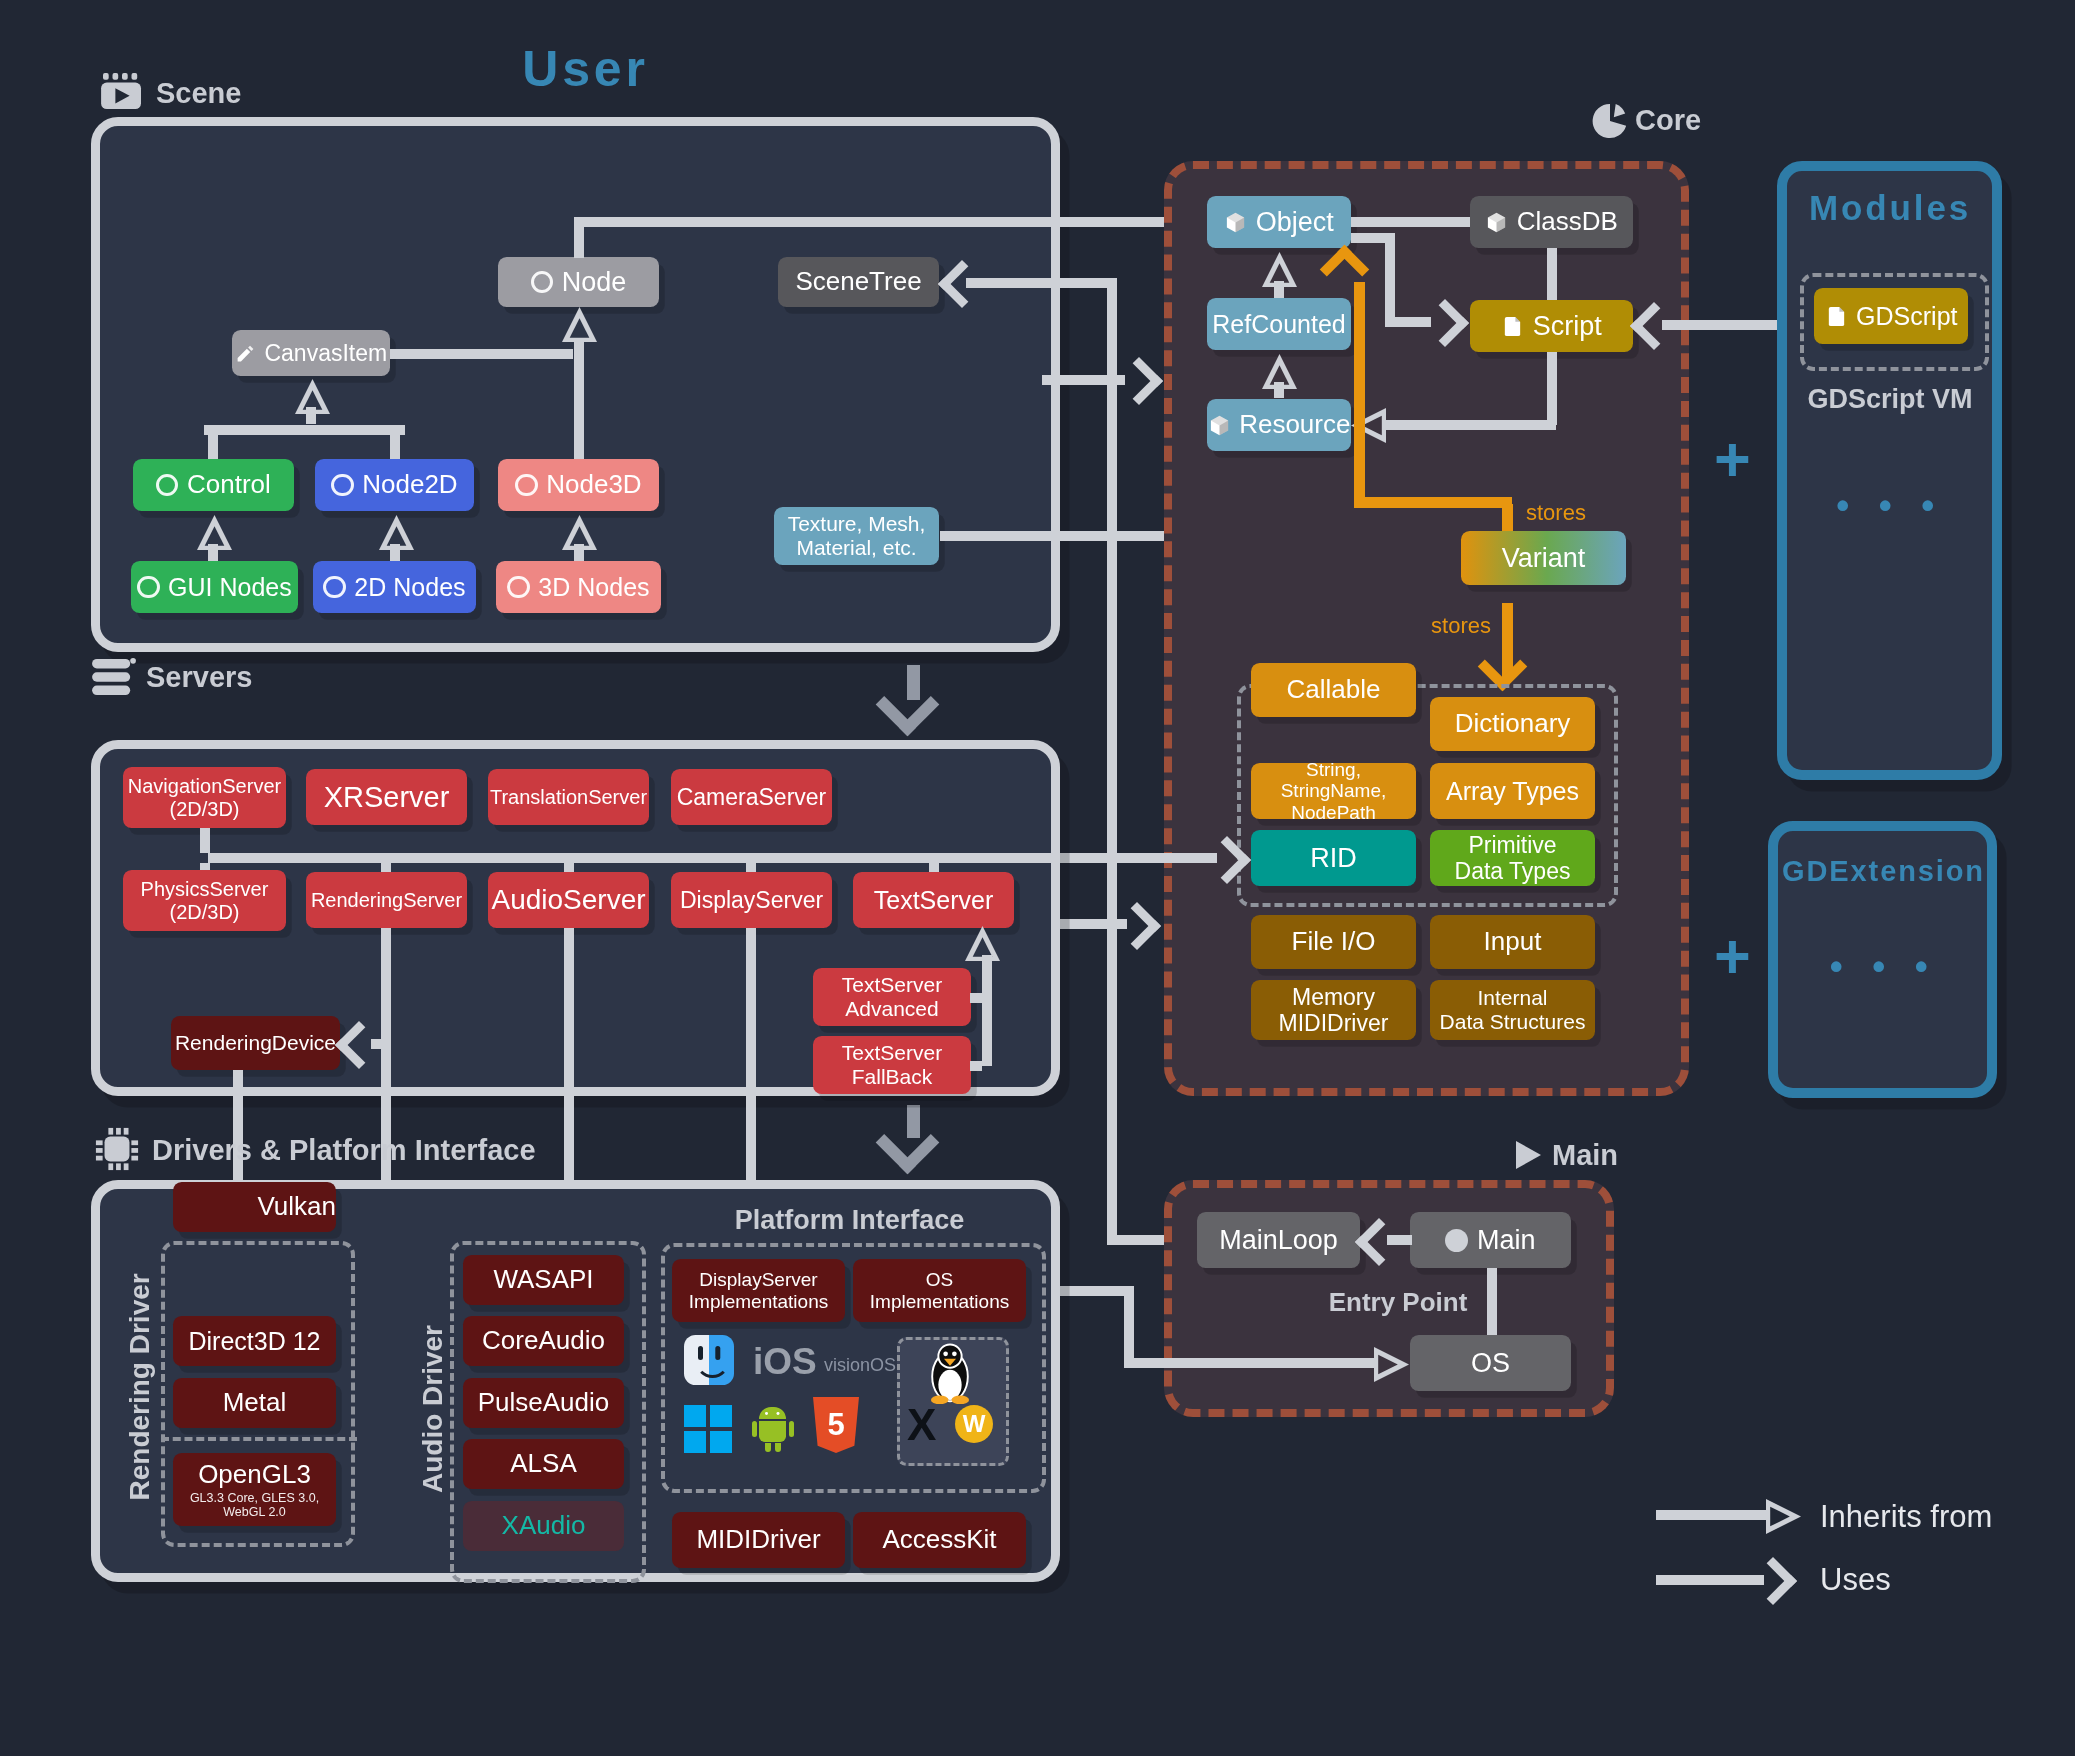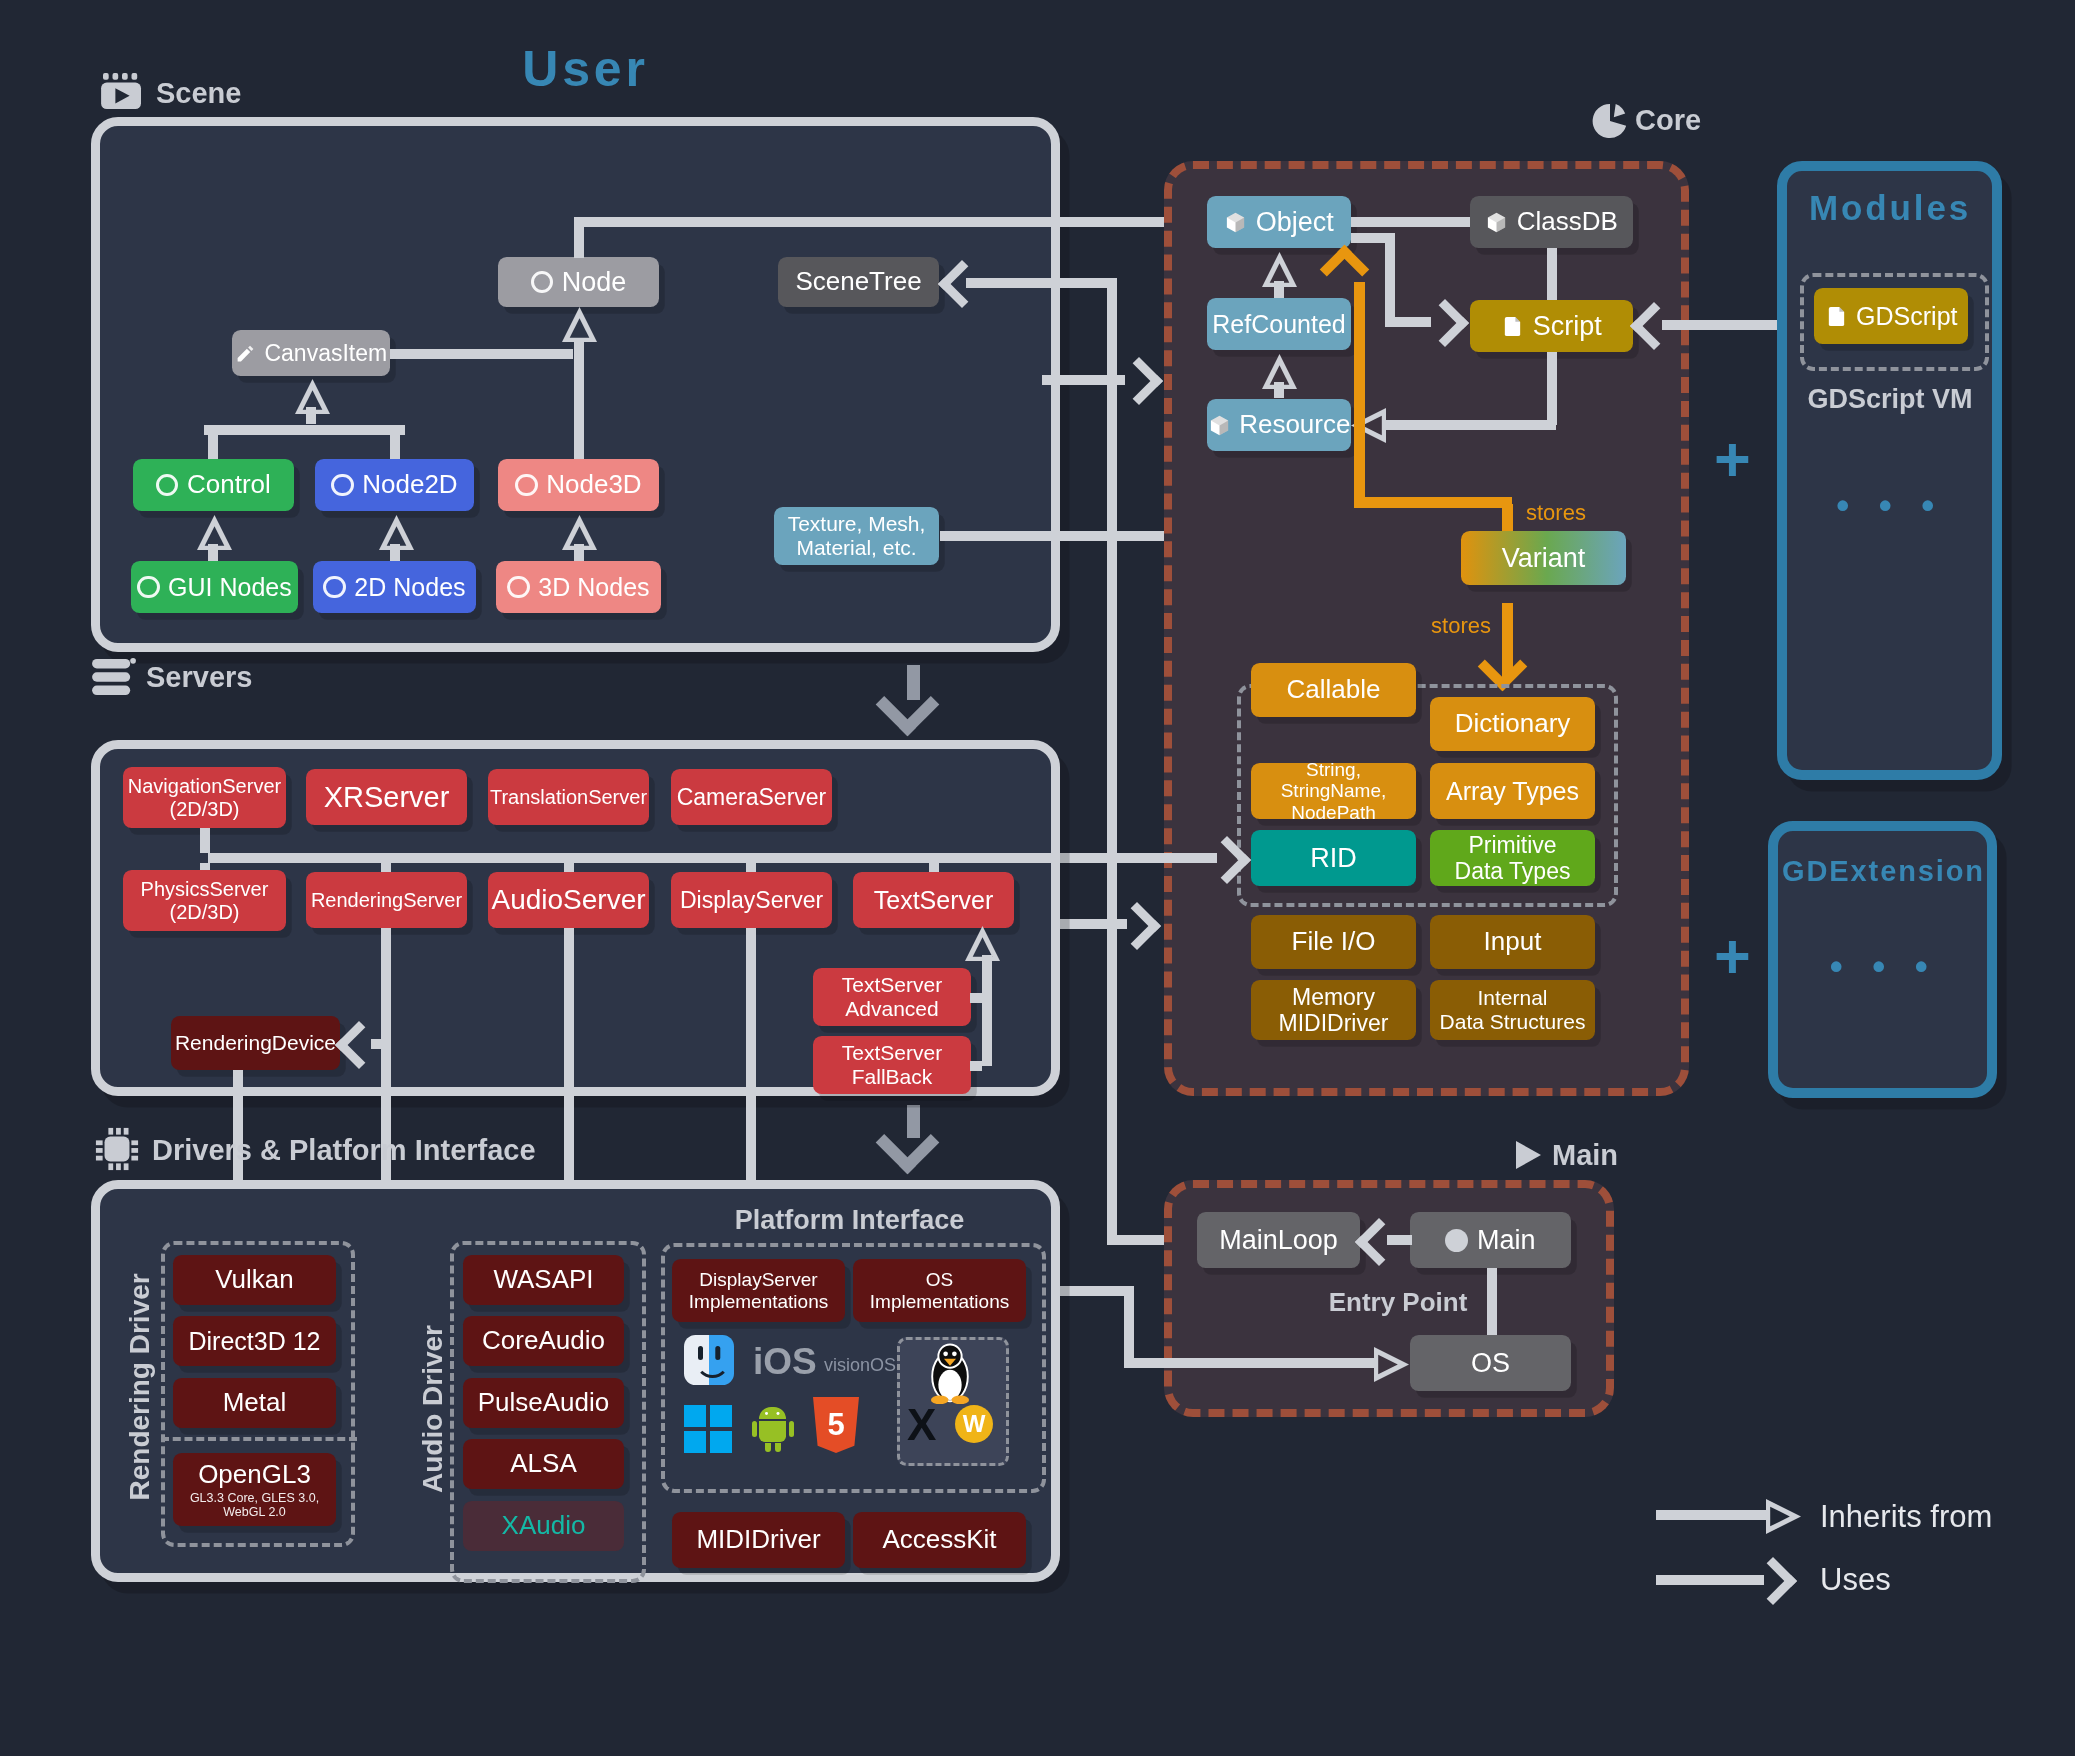--- a/index.html
+++ b/index.html
@@ -450,21 +450,21 @@
       <rect x="39" y="15" width="7" height="5" fill="#c9ccd3"></rect>
       <rect x="39" y="23" width="7" height="5" fill="#c9ccd3"></rect>
       <rect x="39" y="31" width="7" height="5" fill="#c9ccd3"></rect>
     </svg>
   <div class="seclab" style="left:152px;top:1134px;">Drivers &amp; Platform Interface</div>
   <div class="panel" style="left:91px;top:1180px;width:951px;height:384px;"></div>
 
   <div class="vlab" style="left:29px;top:1374px;width:221px;">Rendering Driver</div>
   <div class="dash" style="left:161px;top:1241px;width:186px;height:298px;"></div>
   <div class="abs" style="left:161px;top:1437px;width:196px;border-top:4.8px dashed var(--dash_gray);"></div>
-  <div class="bx maroon" style="left:173px;top:1255px;width:163px;height:50px;font-size:26px;">
+  <div class="bx maroon" style="left:173px;top:1182px;width:163px;height:50px;font-size:26px;justify-content:flex-end;">
       <span>Vulkan</span>
     </div>
   <div class="bx maroon" style="left:173px;top:1316px;width:163px;height:50px;font-size:25px;">
       <span>Direct3D 12</span>
     </div>
   <div class="bx maroon" style="left:173px;top:1378px;width:163px;height:50px;font-size:26px;">
       <span>Metal</span>
     </div>
   <div class="bx maroon col" style="left:173px;top:1453px;width:163px;height:73px;font-size:26px;">
       <span>OpenGL3</span>

